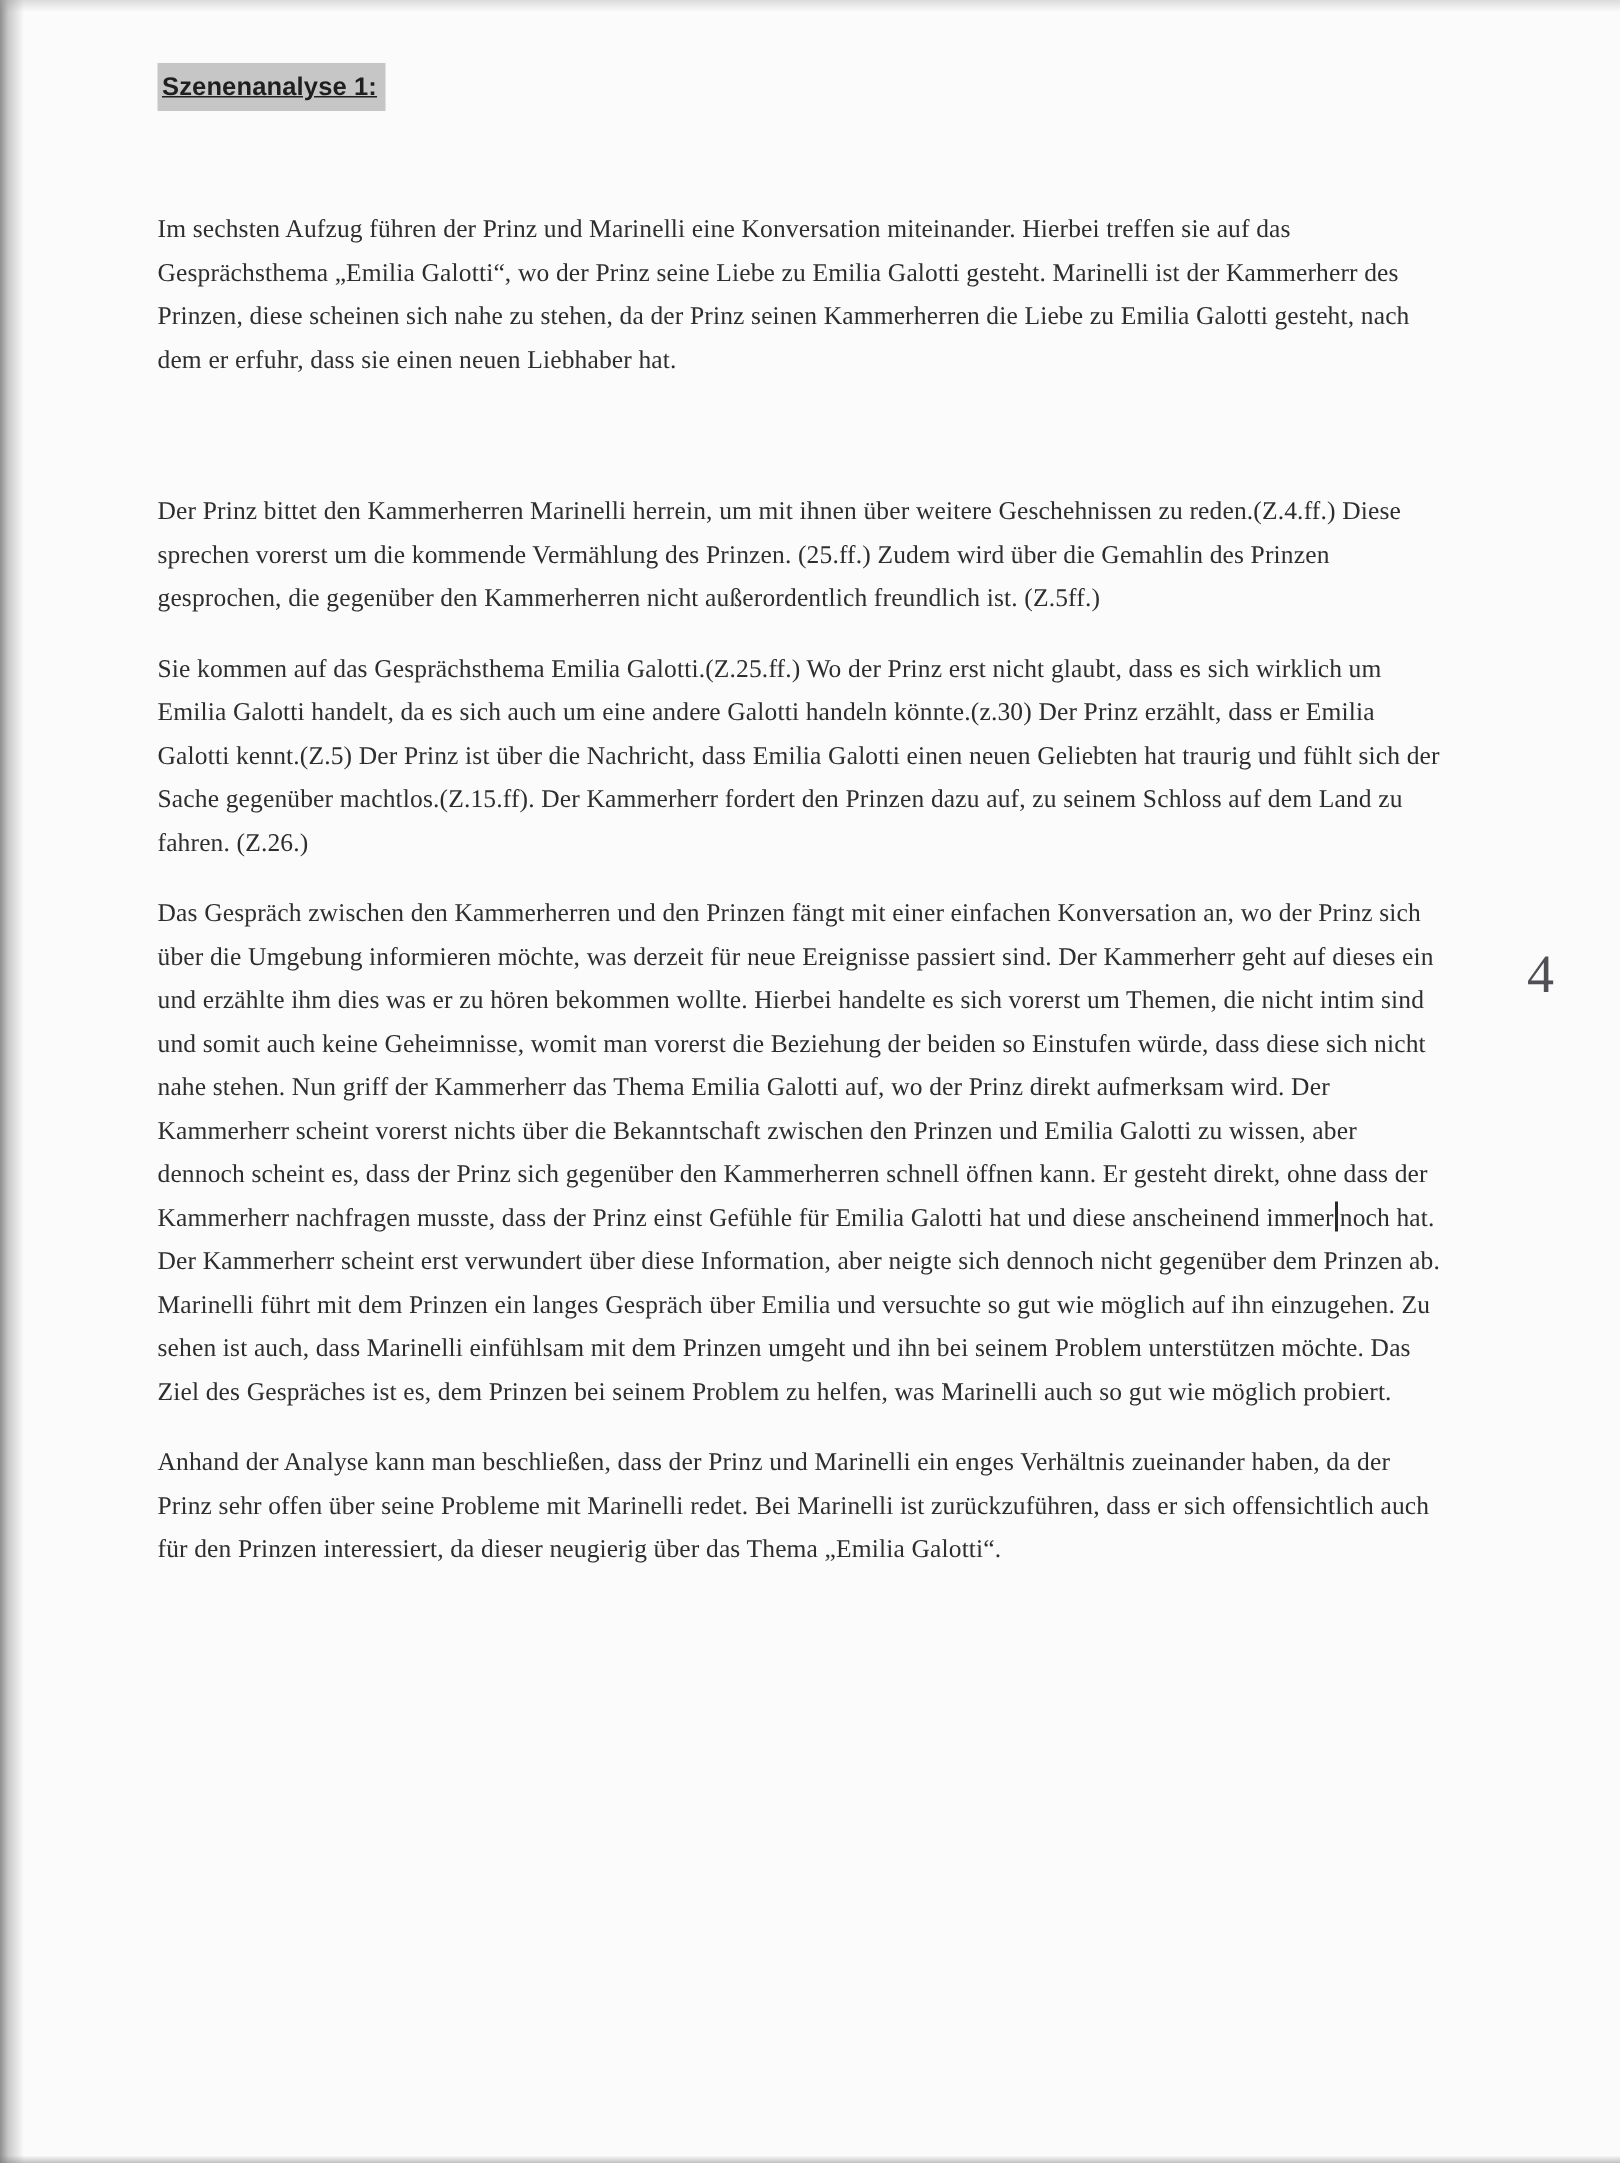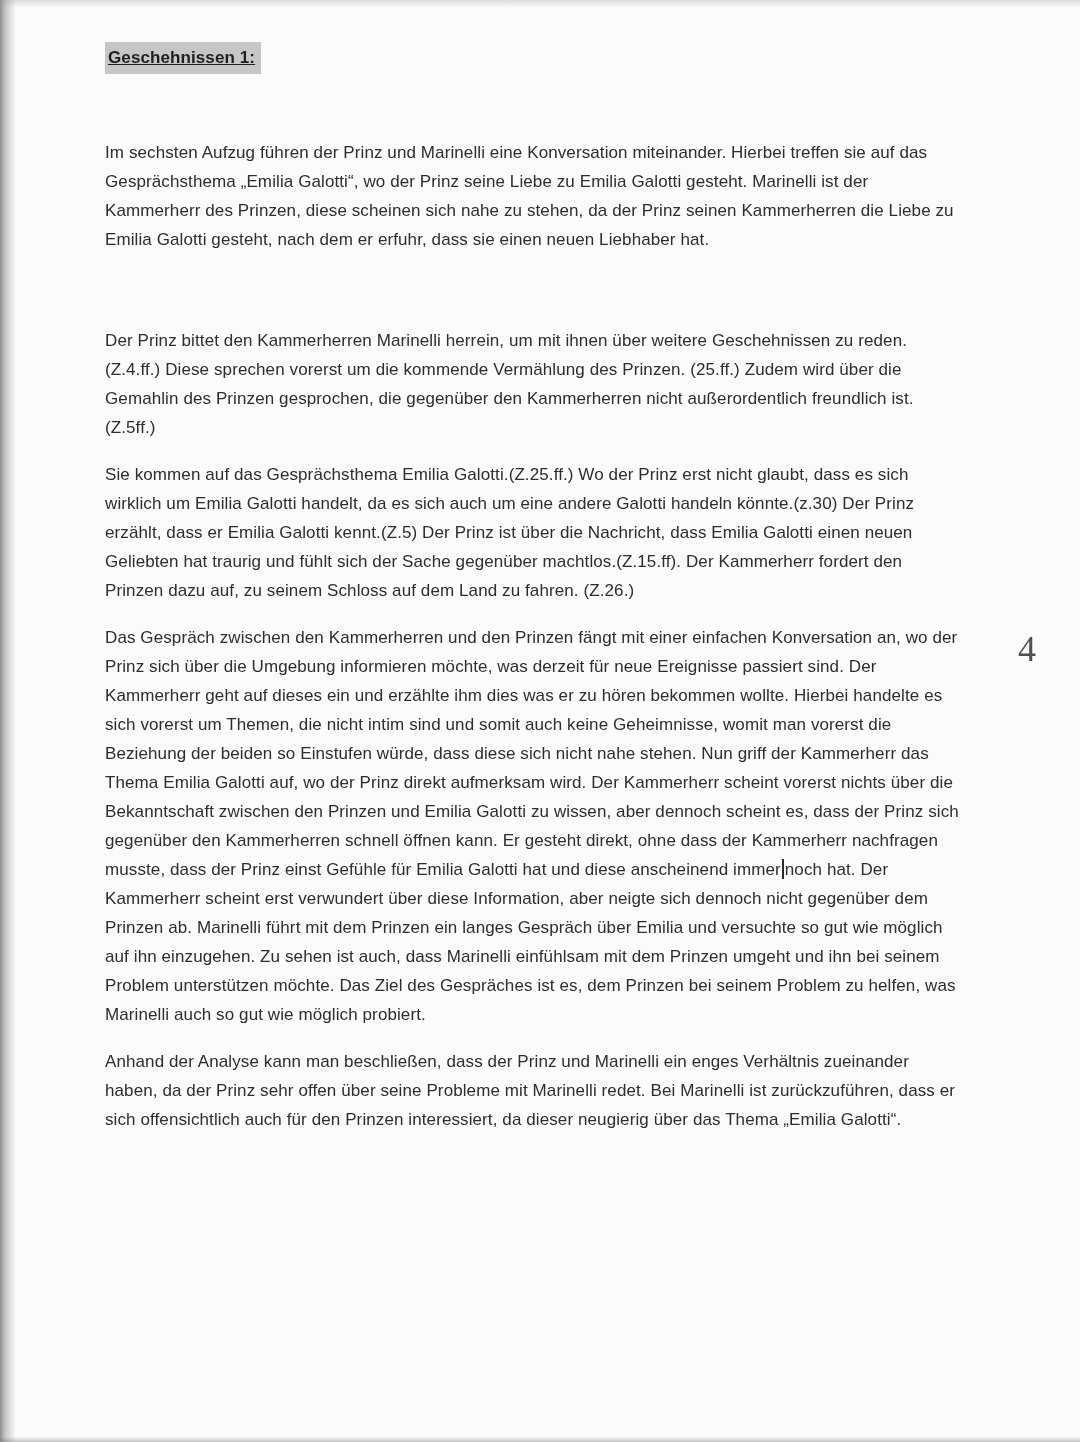--- a/index.html
+++ b/index.html
@@ -52,20 +52,21 @@
     font-weight: bold;
     text-decoration: underline;
     background: #c6c6c6;
     color: #1f1f1f;
     padding: 1px 6px 2px 3px;
     margin: 0 0 64px 0;
     font-size: 17px;
   }
   .content p {
     margin: 0 0 18px 0;
+    font-family: Liberation Serif, serif;
   }
   .content p.gap-after {
     margin-bottom: 72px;
   }
   .content p.gap-after-large {
   }
   .caret {
     display: inline-block;
     width: 2px;
     height: 20px;
@@ -85,21 +86,21 @@
 </head>
 <body>
 
 <div class="page">
   <div class="scan-edge-left"></div>
   <div class="scan-edge-top"></div>
   <div class="scan-edge-bottom"></div>
 
   <div class="content">
 
-    <span class="doc-title">Geschehnissen 1:</span>
+    <span class="doc-title">Szenenanalyse 1:</span>
 
     <p class="gap-after">Im sechsten Aufzug führen der Prinz und Marinelli eine Konversation miteinander. Hierbei treffen sie auf das Gesprächsthema „Emilia Galotti“, wo der Prinz seine Liebe zu Emilia Galotti gesteht. Marinelli ist der Kammerherr des Prinzen, diese scheinen sich nahe zu stehen, da der Prinz seinen Kammerherren die Liebe zu Emilia Galotti gesteht, nach dem er erfuhr, dass sie einen neuen Liebhaber hat.</p>
 
     <p>Der Prinz bittet den Kammerherren Marinelli herrein, um mit ihnen über weitere Geschehnissen zu reden.(Z.4.ff.) Diese sprechen vorerst um die kommende Vermählung des Prinzen. (25.ff.) Zudem wird über die Gemahlin des Prinzen gesprochen, die gegenüber den Kammerherren nicht außerordentlich freundlich ist. (Z.5ff.)</p>
 
     <p>Sie kommen auf das Gesprächsthema Emilia Galotti.(Z.25.ff.) Wo der Prinz erst nicht glaubt, dass es sich wirklich um Emilia Galotti handelt, da es sich auch um eine andere Galotti handeln könnte.(z.30) Der Prinz erzählt, dass er Emilia Galotti kennt.(Z.5) Der Prinz ist über die Nachricht, dass Emilia Galotti einen neuen Geliebten hat traurig und fühlt sich der Sache gegenüber machtlos.(Z.15.ff). Der Kammerherr fordert den Prinzen dazu auf, zu seinem Schloss auf dem Land zu fahren. (Z.26.)</p>
 
     <p class="gap-after-large"><span>Das Gespräch zwischen den Kammerherren und den Prinzen fängt mit einer einfachen Konversation an, wo der Prinz sich über die Umgebung informieren möchte, was derzeit für neue Ereignisse passiert sind. Der Kammerherr geht auf dieses ein und erzählte ihm dies was er zu hören bekommen wollte. Hierbei handelte es sich vorerst um Themen, die nicht intim sind und somit auch keine Geheimnisse, womit man vorerst die Beziehung der beiden so Einstufen würde, dass diese sich nicht nahe stehen. Nun griff der Kammerherr das Thema Emilia Galotti auf, wo der Prinz direkt aufmerksam wird. Der Kammerherr scheint vorerst nichts über die Bekanntschaft zwischen den Prinzen und Emilia Galotti zu wissen, aber dennoch scheint es, dass der Prinz sich gegenüber den Kammerherren schnell öffnen kann. Er gesteht direkt, ohne dass der Kammerherr nachfragen musste, dass der Prinz einst Gefühle für Emilia Galotti hat und diese anscheinend immer</span><span class="caret"></span><span>noch hat. Der Kammerherr scheint erst verwundert über diese Information, aber neigte sich dennoch nicht gegenüber dem Prinzen ab. Marinelli führt mit dem Prinzen ein langes Gespräch über Emilia und versuchte so gut wie möglich auf ihn einzugehen. Zu sehen ist auch, dass Marinelli einfühlsam mit dem Prinzen umgeht und ihn bei seinem Problem unterstützen möchte. Das Ziel des Gespräches ist es, dem Prinzen bei seinem Problem zu helfen, was Marinelli auch so gut wie möglich probiert.</span></p>
 
     <p>Anhand der Analyse kann man beschließen, dass der Prinz und Marinelli ein enges Verhältnis zueinander haben, da der Prinz sehr offen über seine Probleme mit Marinelli redet. Bei Marinelli ist zurückzuführen, dass er sich offensichtlich auch für den Prinzen interessiert, da dieser neugierig über das Thema „Emilia Galotti“.</p>

